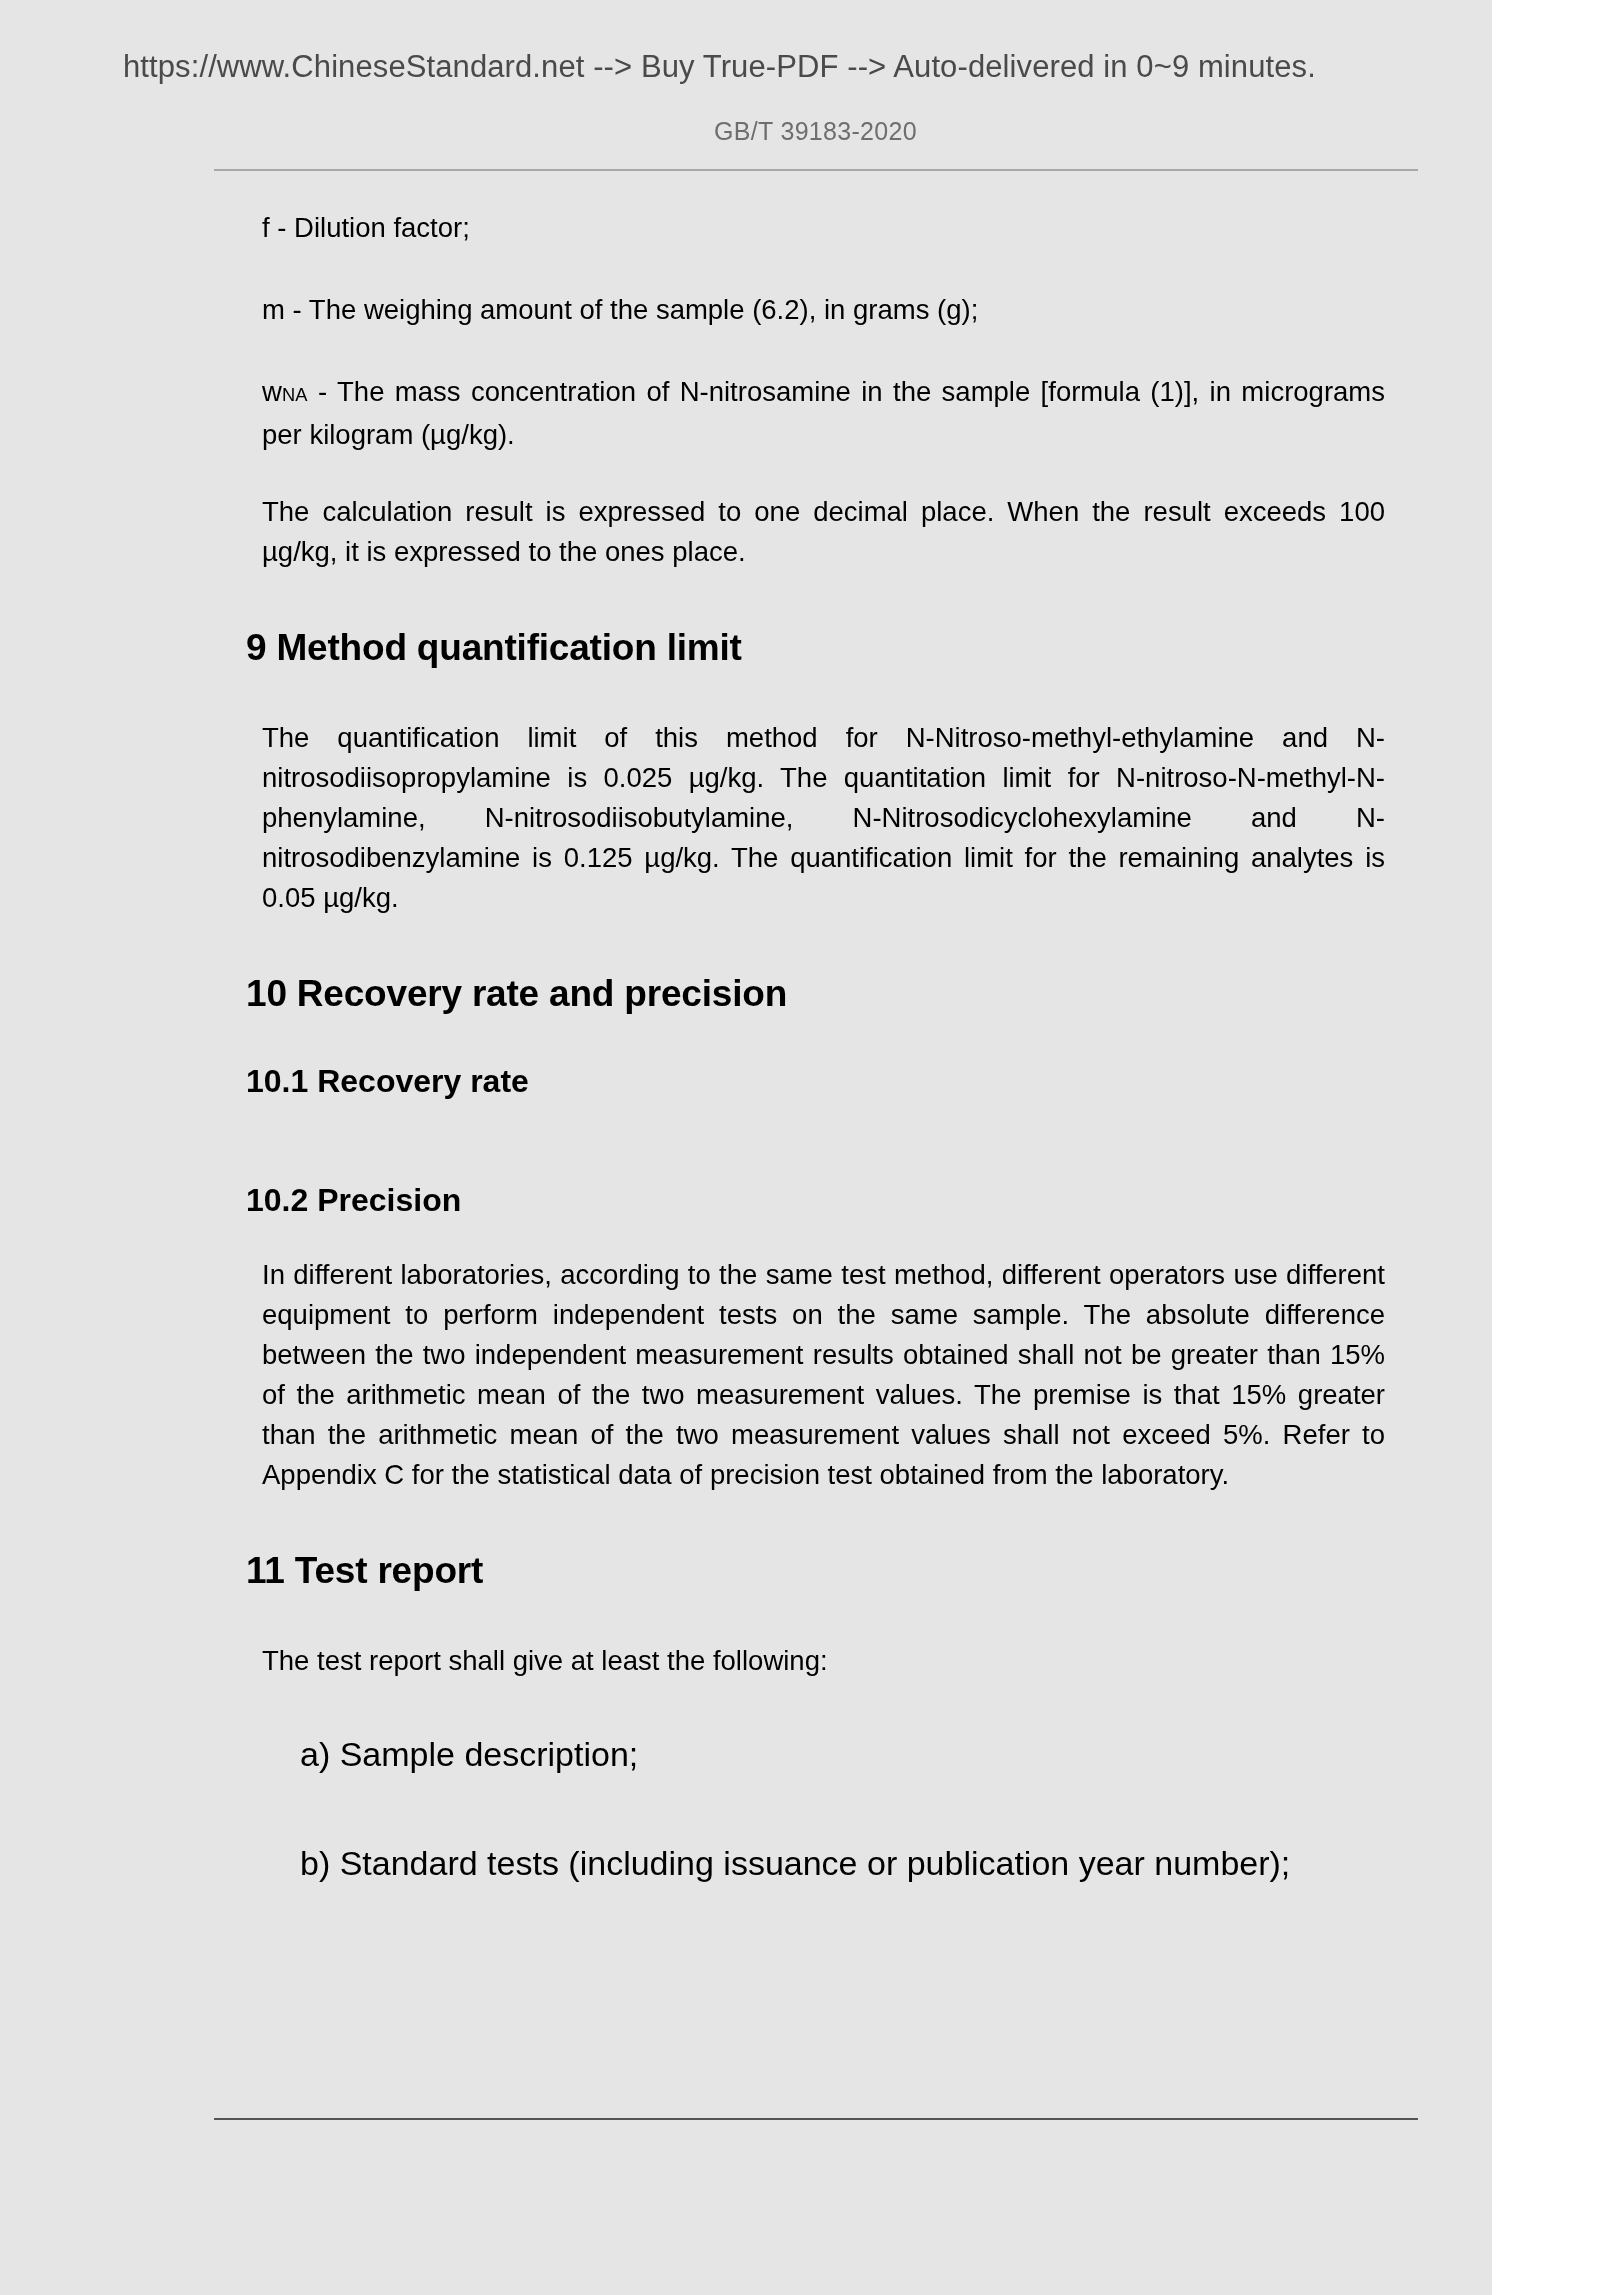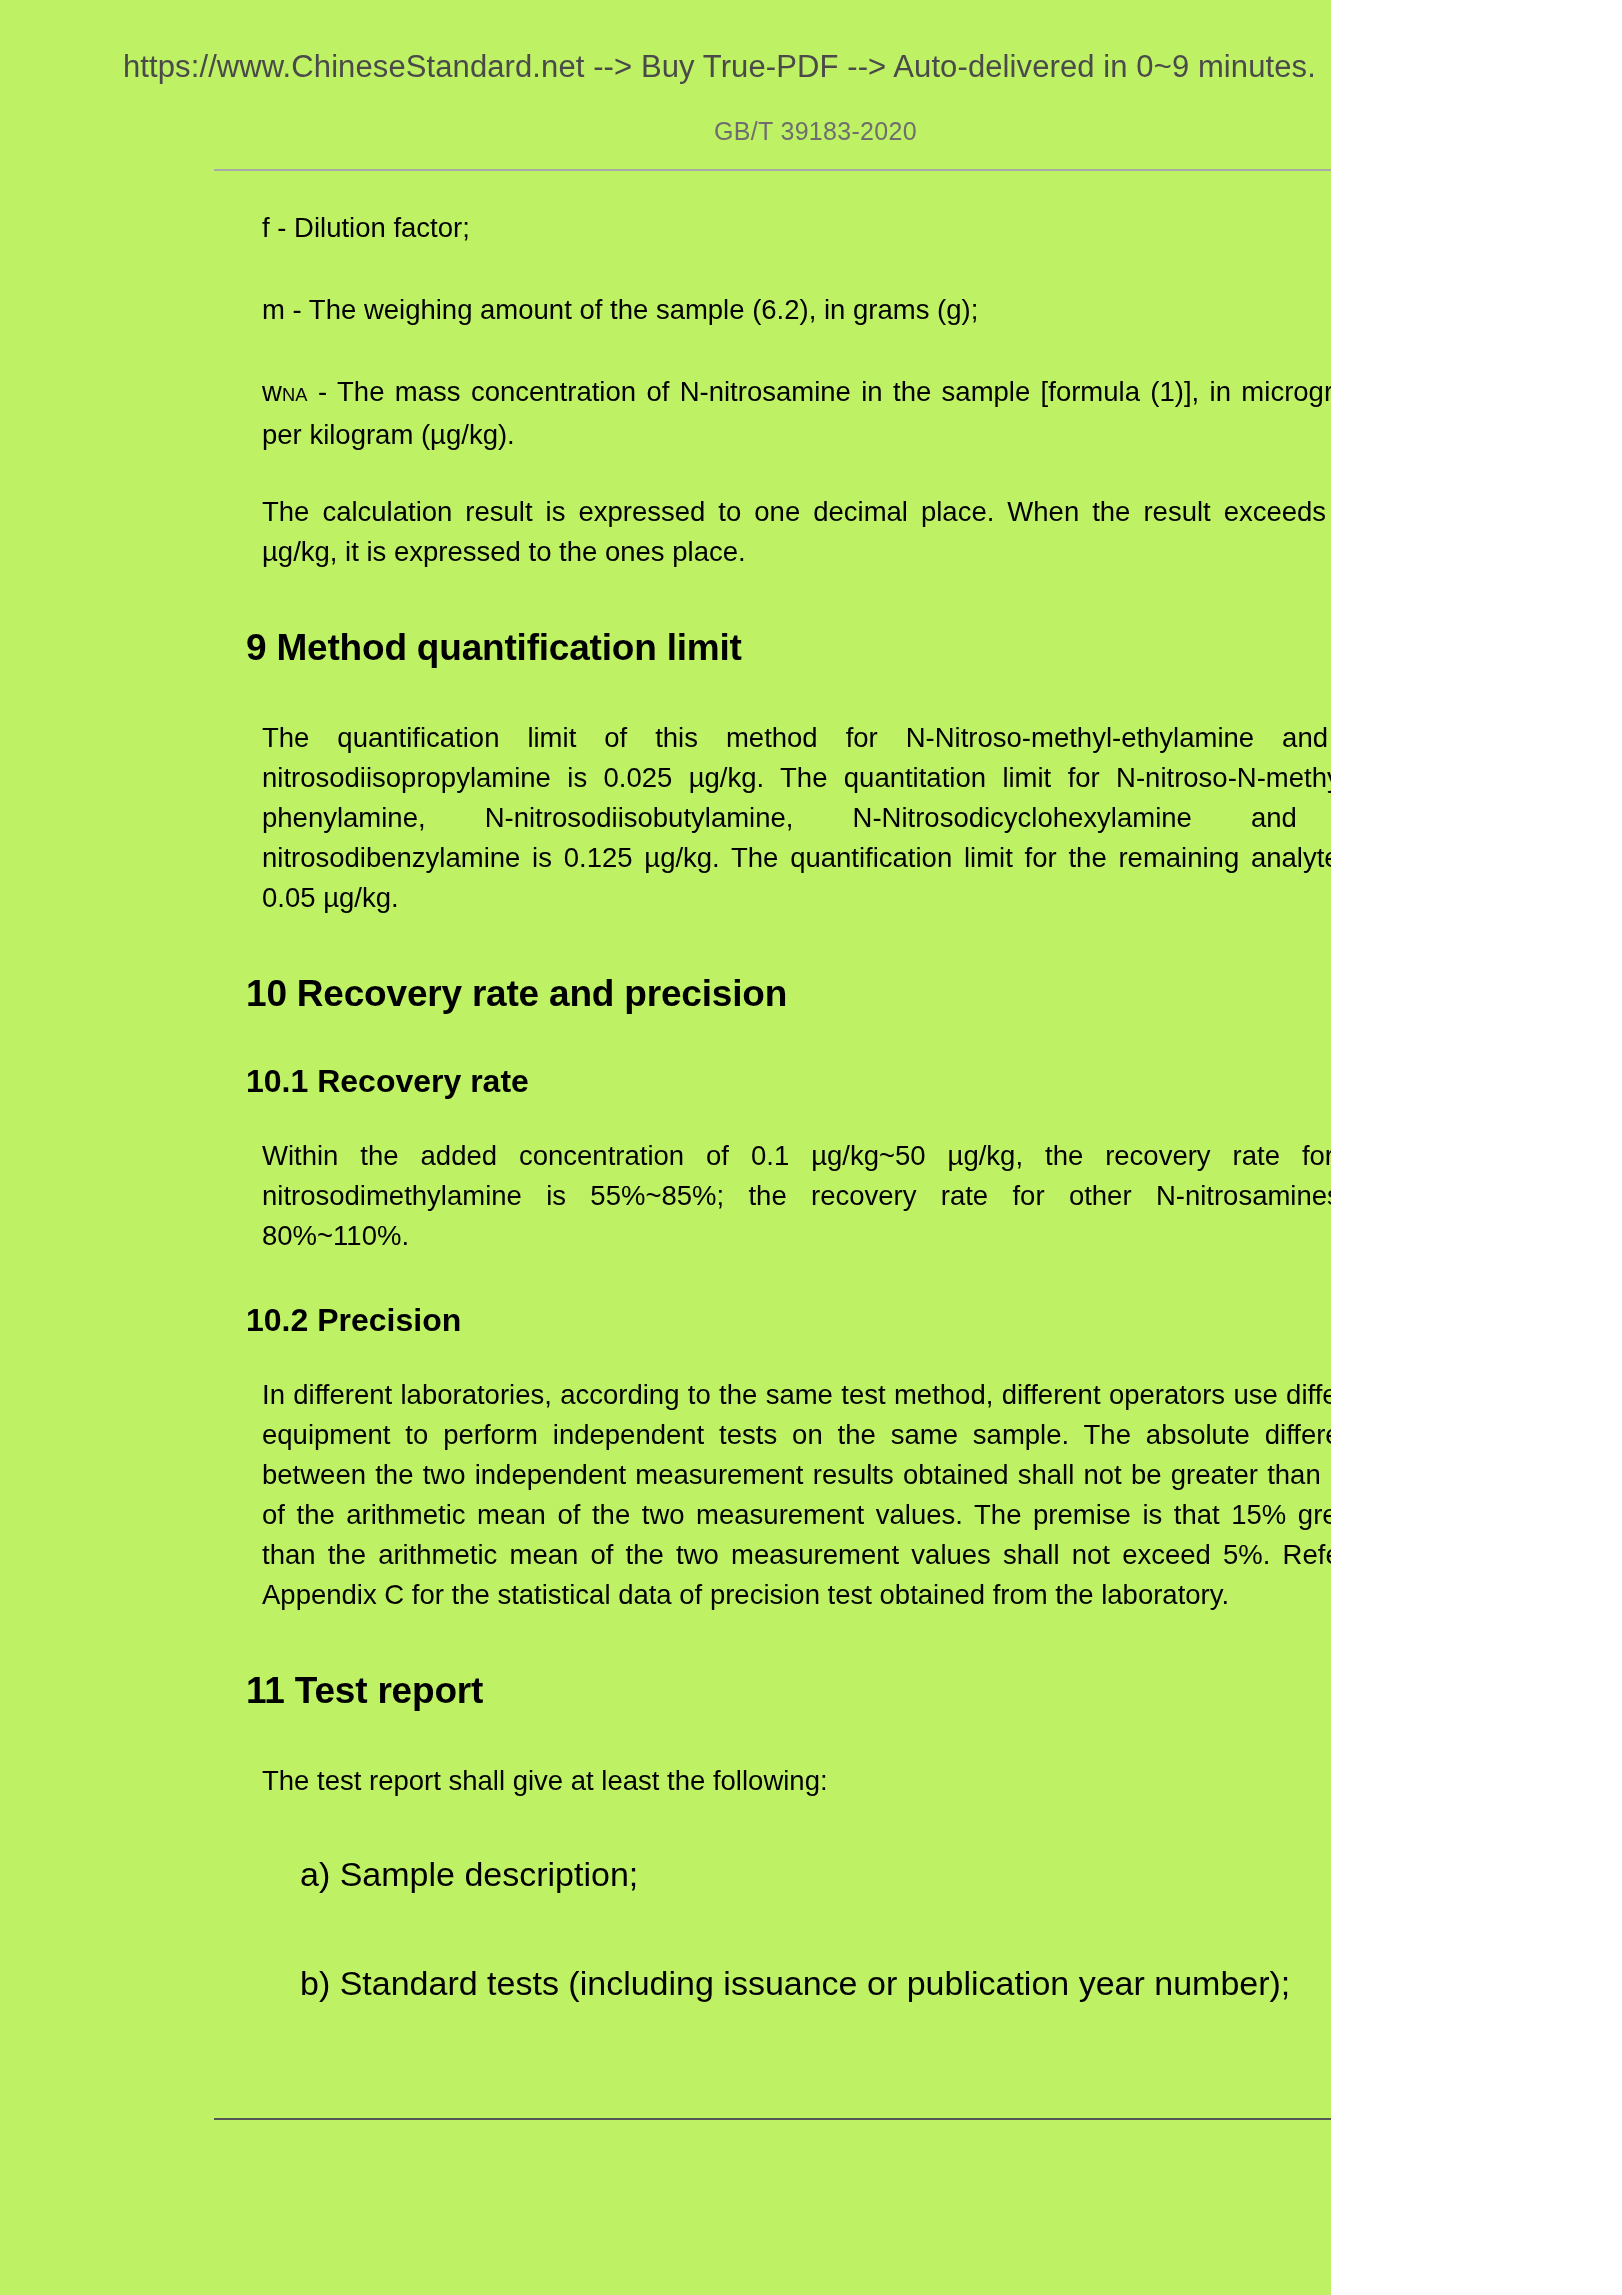--- a/index.html
+++ b/index.html
@@ -2,23 +2,23 @@
 <html style="font-size:13.3px"><head>
 <meta charset="utf-8">
 <style>
   html, body {
     margin: 0;
     padding: 0;
     background: #ffffff;
   }
   .page {
     position: relative;
-    width: 1331px;
+    width: 1492px;
     height: 2295px;
-    background: #bef264;
+    background: #e5e5e5;
     font-family: "Liberation Sans", sans-serif;
     color: #000000;
     box-sizing: border-box;
     overflow: hidden;
   }
 
   
   .promo-banner {
     position: absolute;
     left: 123px;
@@ -172,21 +172,20 @@
     <div class="sp-62"></div>
 
     <h1 class="sec">10 Recovery rate and precision</h1>
 
     <div class="sp-56"></div>
 
     <h2 class="subsec">10.1 Recovery rate</h2>
 
     <div class="sp-44"></div>
 
-    <p class="body">Within the added concentration of 0.1 µg/kg~50 µg/kg, the recovery rate for N-nitrosodimethylamine is 55%~85%; the recovery rate for other N-nitrosamines is 80%~110%.</p>
 
     <div class="sp-56"></div>
 
     <h2 class="subsec">10.2 Precision</h2>
 
     <div class="sp-44"></div>
 
     <p class="body">In different laboratories, according to the same test method, different operators use different equipment to perform independent tests on the same sample. The absolute difference between the two independent measurement results obtained shall not be greater than 15% of the arithmetic mean of the two measurement values. The premise is that 15% greater than the arithmetic mean of the two measurement values shall not exceed 5%. Refer to Appendix C for the statistical data of precision test obtained from the laboratory.</p>
 
     <div class="sp-62"></div>

